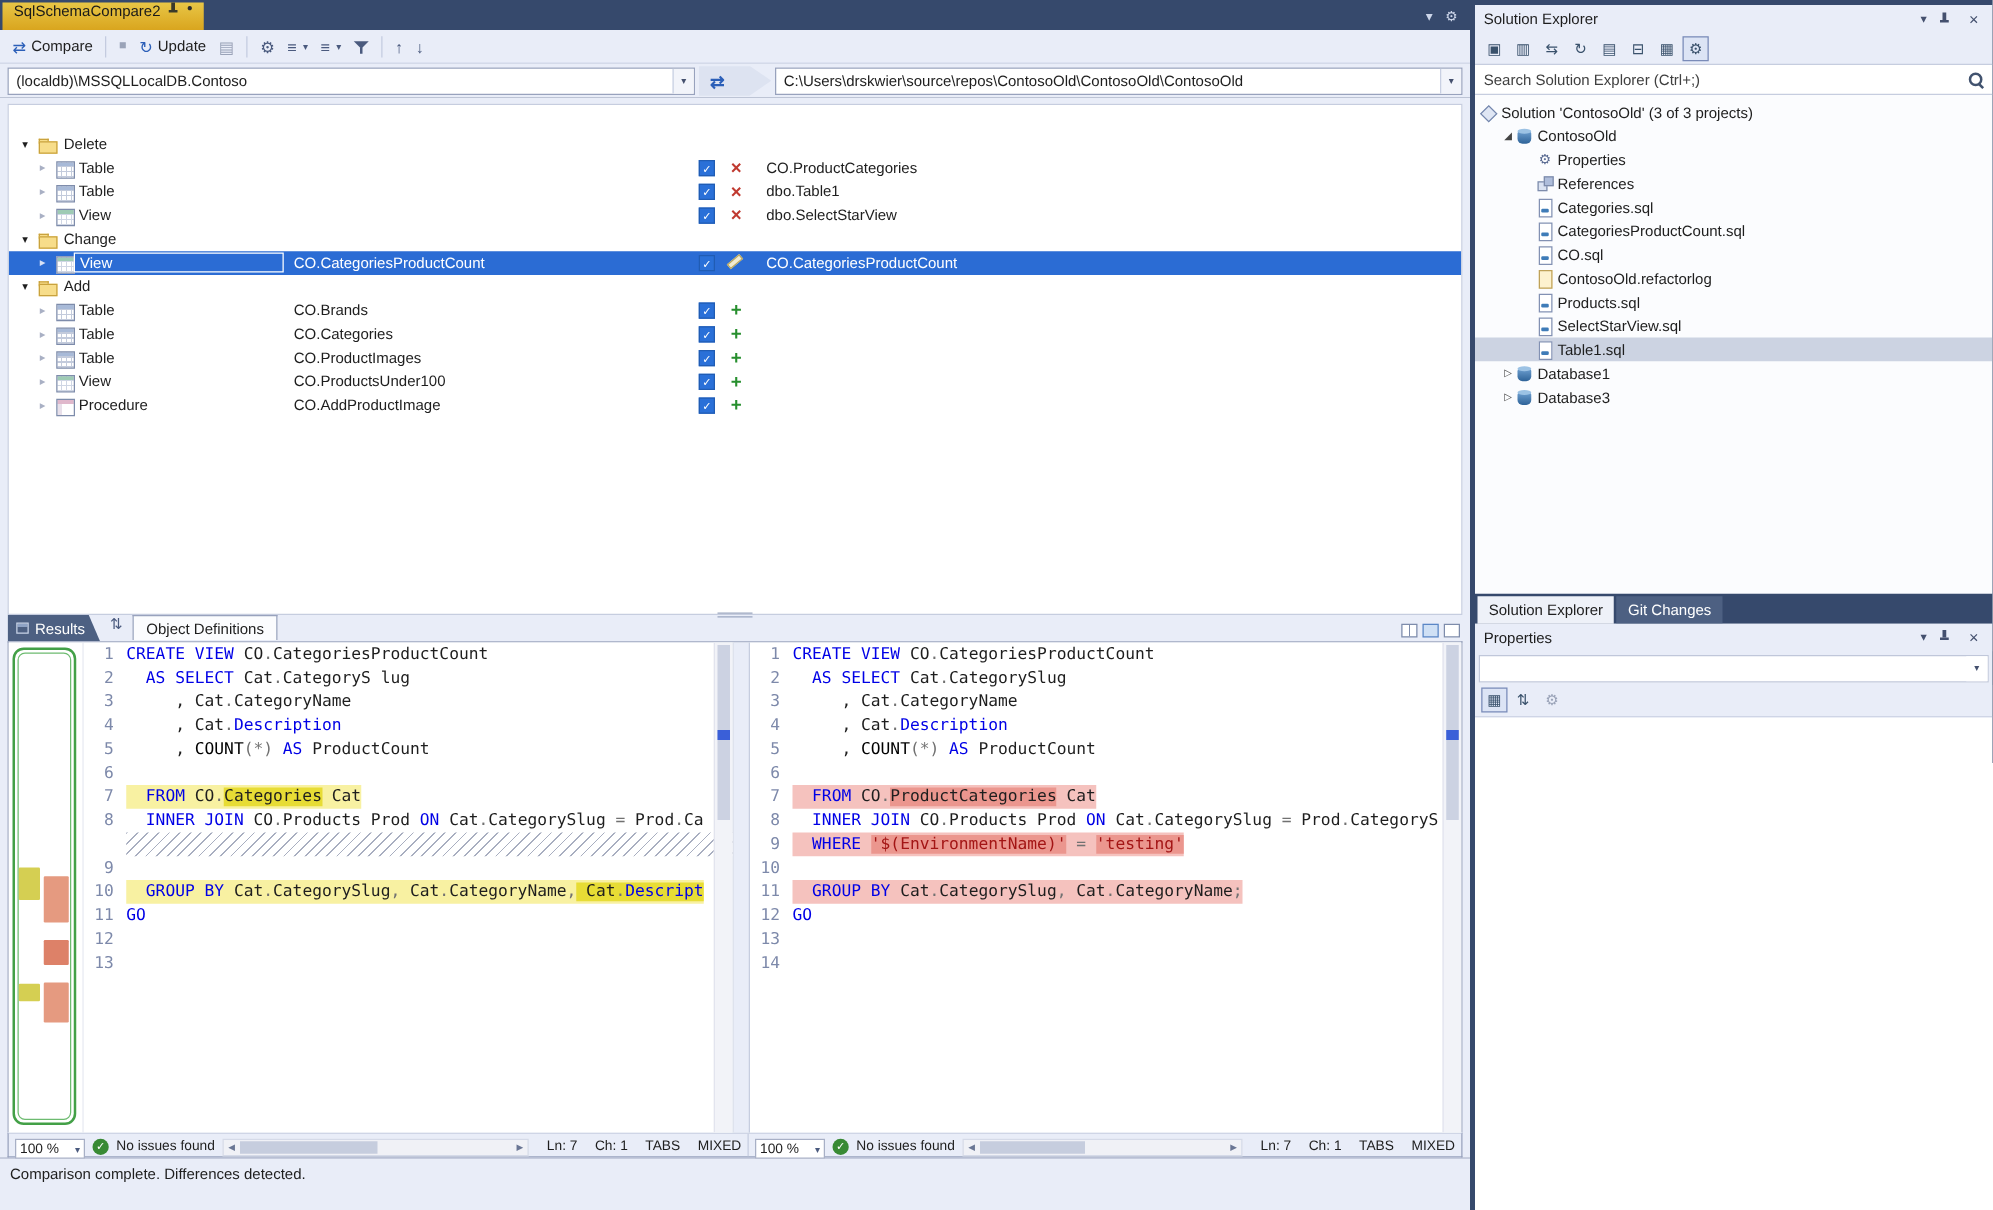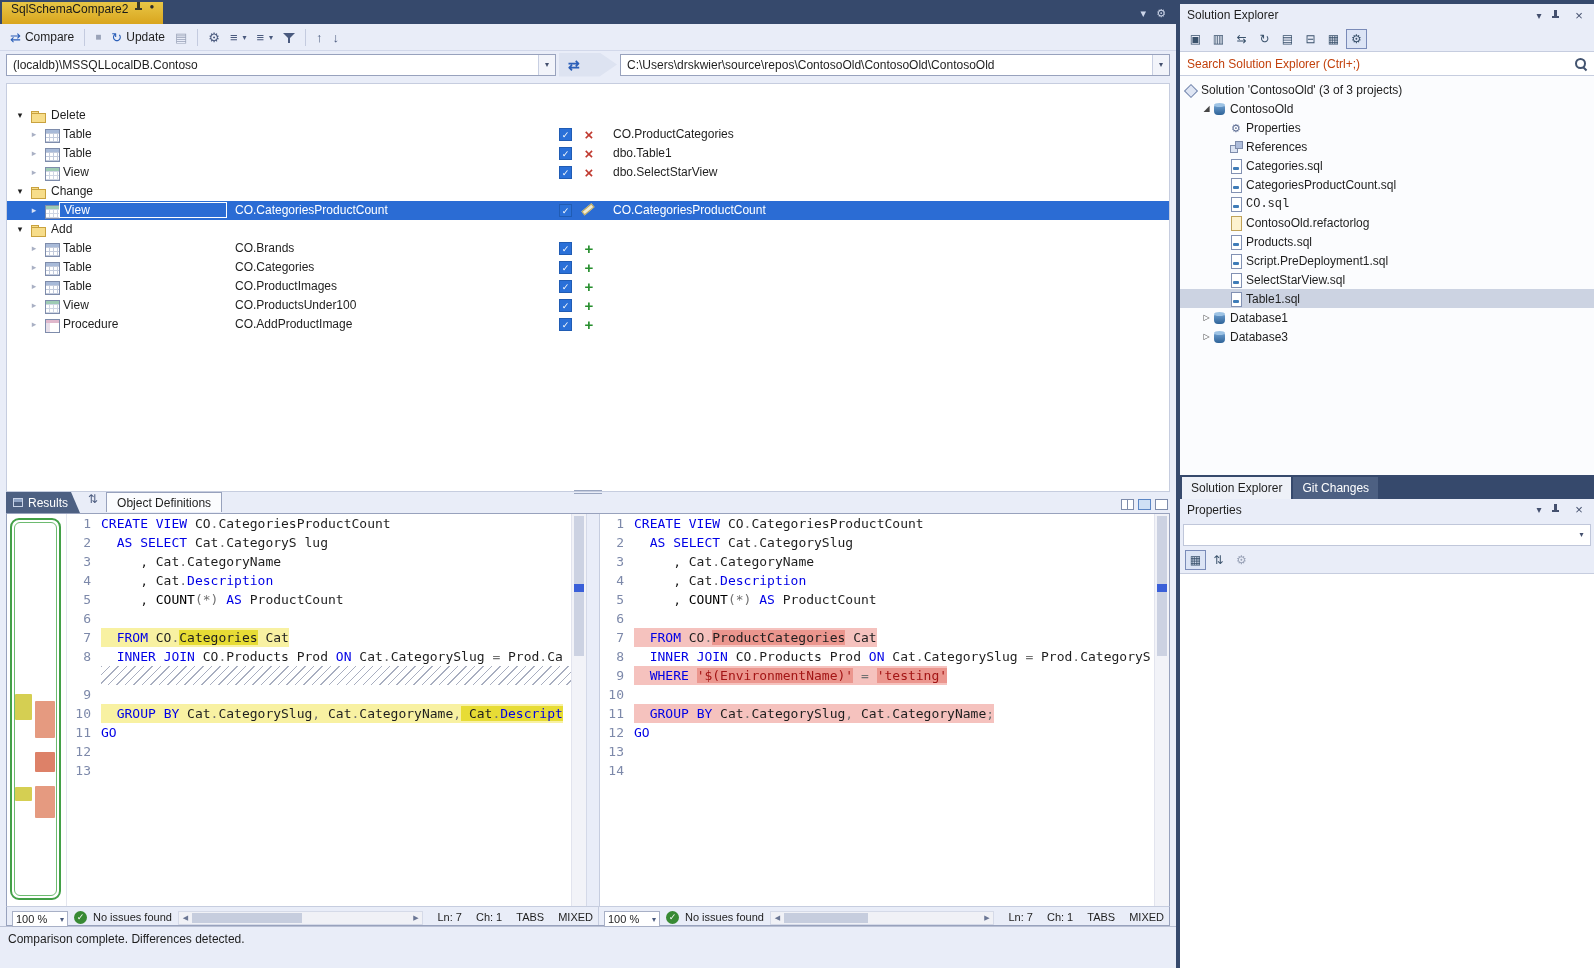--- a/index.html
+++ b/index.html
@@ -117,21 +117,21 @@
   
   #right{position:absolute;left:1180px;top:4px;width:414px;height:964px;background:#e9edf8;display:flex;flex-direction:column}
   .panel-title{height:22px;display:flex;align-items:center;padding:0 7px;background:#e9edf8;flex:none}
   .panel-title .pt-title{flex:1}
   .pt-ico{width:16px;text-align:center;color:#44506e;font-size:10px;margin-left:4px}
   .pt-ico.x{font-size:13px}
   #se-toolbar{height:26px;background:#e9edf8;border-bottom:1px solid #c6cddf;display:flex;align-items:center;gap:2px;padding:0 5px;flex:none}
   .se-ico{width:21px;height:20px;display:flex;align-items:center;justify-content:center;font-size:12px;color:#39516b}
   .se-ico.active{border:1px solid #7a8bb8;background:#dce4f5}
   #se-search{height:24px;background:#fff;border-bottom:1px solid #c6cddf;display:flex;align-items:center;padding:0 7px;flex:none}
-  #se-search .ph{flex:1;color:#c2410c;white-space:nowrap;overflow:hidden}
+  #se-search .ph{flex:1;color:#404040;white-space:nowrap;overflow:hidden}
   .ic-search{width:13px;height:13px;position:relative;flex:none}
   .ic-search::before{content:'';position:absolute;left:1px;top:1px;width:7px;height:7px;border:2px solid #42536f;border-radius:50%}
   .ic-search::after{content:'';position:absolute;left:9px;top:9px;width:5px;height:2px;background:#42536f;transform:rotate(45deg);transform-origin:left center}
   #se-tree{flex:1;background:#fbfcfe;overflow:hidden;padding-top:4px;min-height:0}
   .titem{height:19px;display:flex;align-items:center;white-space:nowrap}
   .titem.sel{background:#ccd3e2}
   .titem.bold .tlabel{font-weight:normal}
   .texp{width:13px;flex:none;text-align:center;font-size:8px;color:#454545}
   .tlabel{margin-left:3px}
   #se-tabs{height:24px;background:#36496c;display:flex;align-items:flex-end;flex:none}
@@ -487,39 +487,34 @@
         <div class="titem" style="padding-left: 36px;">
           <span class="texp"></span>
           <span class="ic ic-sqlfile"></span>
           <span class="tlabel">Categories.sql</span>
         </div>
         <div class="titem" style="padding-left: 36px;">
           <span class="texp"></span>
           <span class="ic ic-sqlfile"></span>
           <span class="tlabel">CategoriesProductCount.sql</span>
         </div>
-        <div class="titem" style="padding-left: 36px; font-family: Liberation Mono, monospace;">
+        <div class="titem" style="padding-left: 36px;">
           <span class="texp"></span>
           <span class="ic ic-sqlfile"></span>
           <span class="tlabel">CO.sql</span>
         </div>
         <div class="titem" style="padding-left: 36px;">
           <span class="texp"></span>
           <span class="ic ic-refactorlog"></span>
           <span class="tlabel">ContosoOld.refactorlog</span>
         </div>
         <div class="titem" style="padding-left: 36px;">
           <span class="texp"></span>
           <span class="ic ic-sqlfile"></span>
           <span class="tlabel">Products.sql</span>
-        </div>
-        <div class="titem" style="padding-left: 36px;">
-          <span class="texp"></span>
-          <span class="ic ic-sqlfile"></span>
-          <span class="tlabel">Script.PreDeployment1.sql</span>
         </div>
         <div class="titem" style="padding-left: 36px;">
           <span class="texp"></span>
           <span class="ic ic-sqlfile"></span>
           <span class="tlabel">SelectStarView.sql</span>
         </div>
         <div class="titem sel" style="padding-left: 36px;">
           <span class="texp"></span>
           <span class="ic ic-sqlfile"></span>
           <span class="tlabel">Table1.sql</span>

